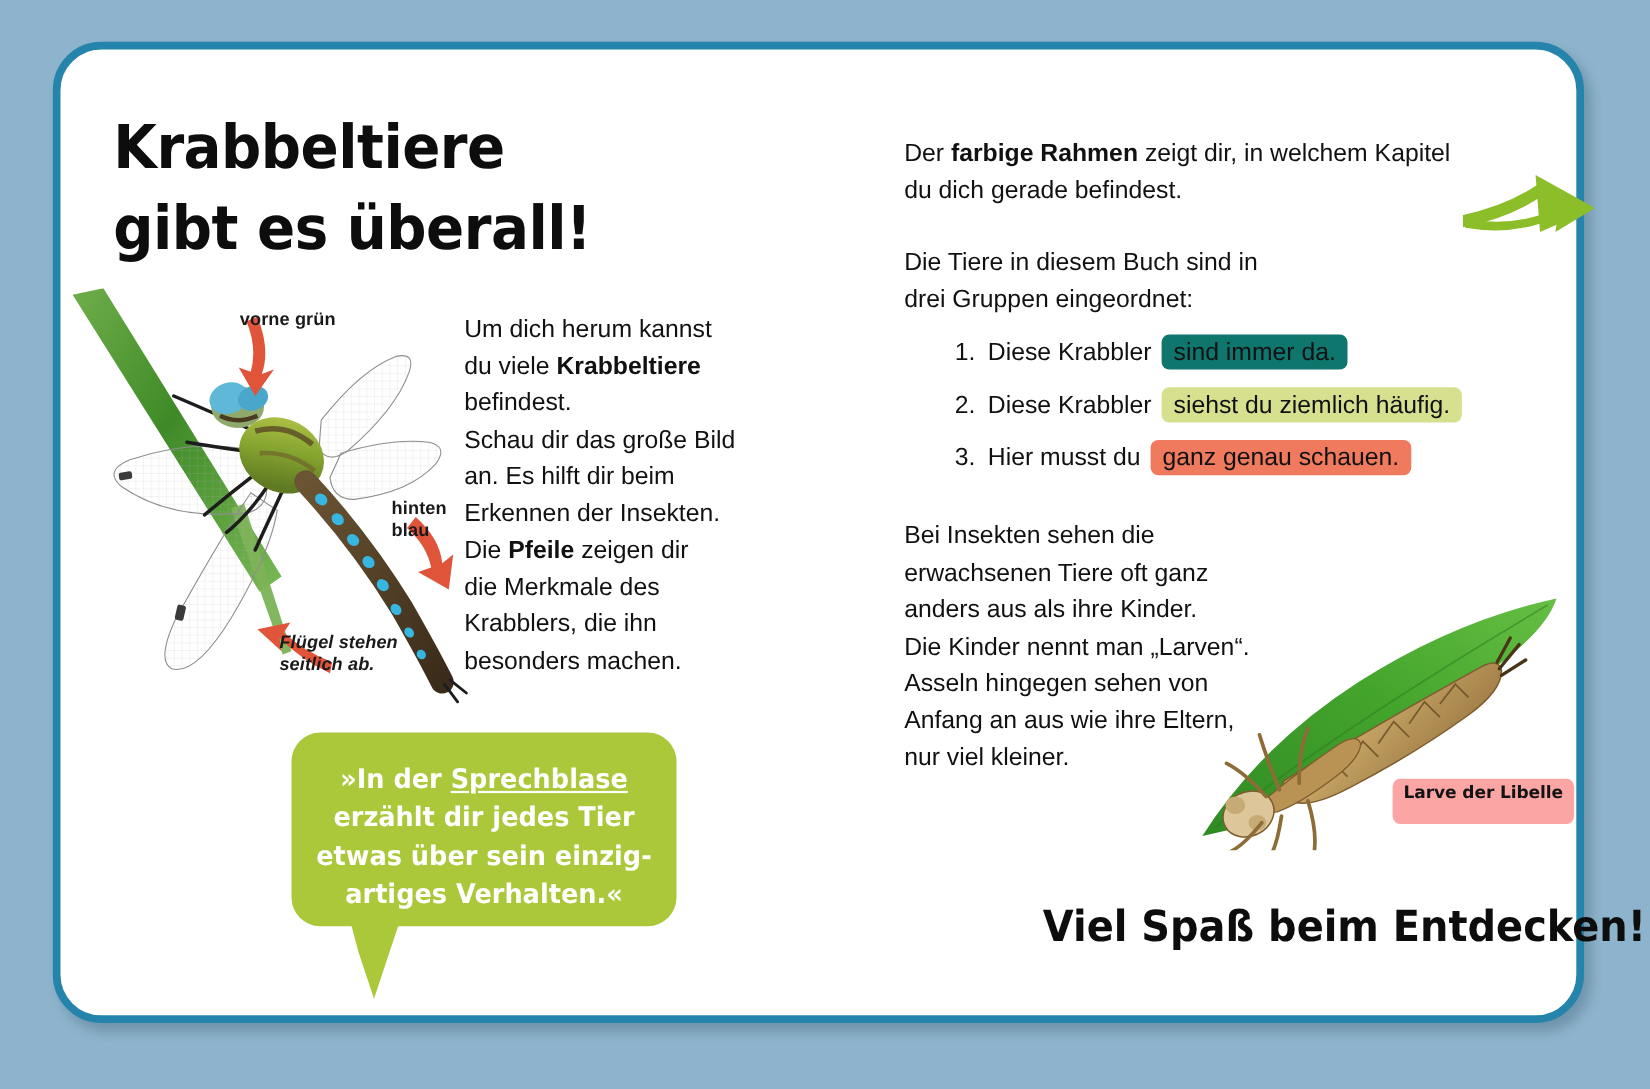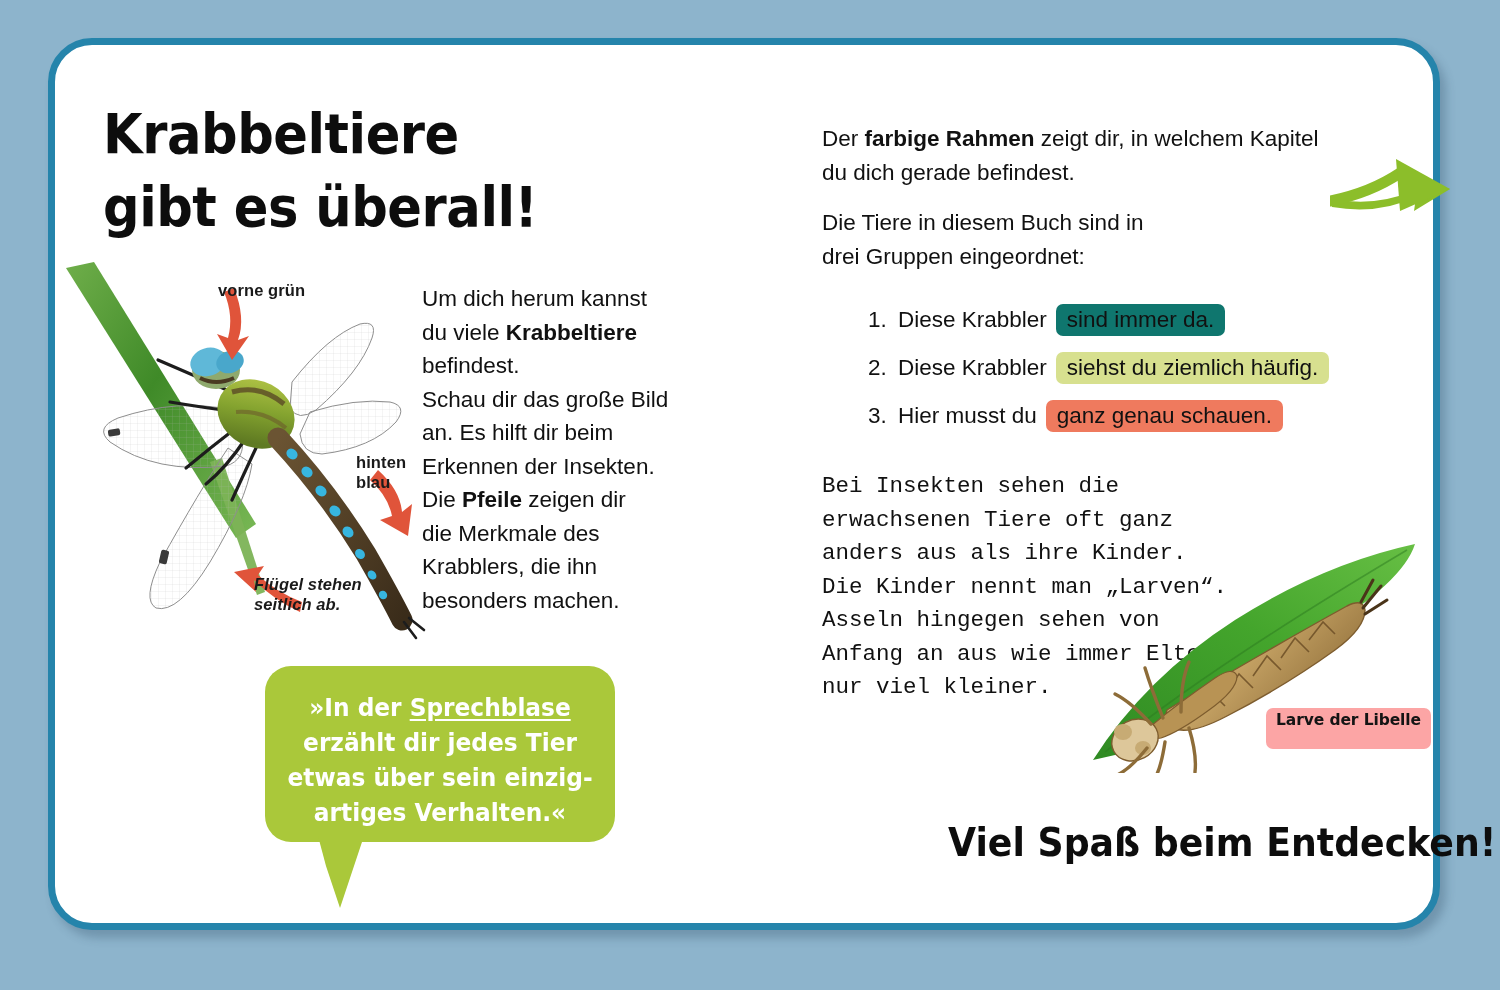--- a/index.html
+++ b/index.html
@@ -72,29 +72,28 @@
 
   #right-intro {
     position: absolute;
     left: 822px;
     top: 122px;
     width: 560px;
   }
   #right-groups {
     position: absolute;
     left: 822px;
-    top: 206px;
+    top: 221px;
     width: 450px;
   }
   #right-larven {
     position: absolute;
     left: 822px;
     top: 470px;
     width: 420px;
-    font-family: Liberation Mono, monospace;
   }
 
   
   #group-list {
     position: absolute;
     left: 868px;
     top: 305px;
     width: 520px;
     font-family: "Liberation Sans", sans-serif;
     font-size: 22.5px;
@@ -380,21 +379,21 @@
     <path d="M0 56 Q40 48 70 28" stroke="#8cbe2a" stroke-width="11" fill="none" stroke-linecap="round"></path>
     <path d="M66 14 L120 44 L70 66 Z" fill="#8cbe2a"></path>
   </svg>
 
   <div id="right-larven" class="bodytext">
     <span class="ln">Bei Insekten sehen die</span>
     <span class="ln">erwachsenen Tiere oft ganz</span>
     <span class="ln">anders aus als ihre Kinder.</span>
     <span class="ln">Die Kinder nennt man „Larven“.</span>
     <span class="ln">Asseln hingegen sehen von</span>
-    <span class="ln">Anfang an aus wie immer Eltern,</span>
+    <span class="ln">Anfang an aus wie ihre Eltern,</span>
     <span class="ln">nur viel kleiner.</span>
   </div>
 
   <div id="larva">
     <svg width="340" height="245" viewBox="0 0 340 245">
       <defs>
         <linearGradient id="leafGrad" x1="0" y1="1" x2="1" y2="0">
           <stop offset="0%" stop-color="#2f8a23"></stop>
           <stop offset="55%" stop-color="#44a52c"></stop>
           <stop offset="100%" stop-color="#67bf44"></stop>

